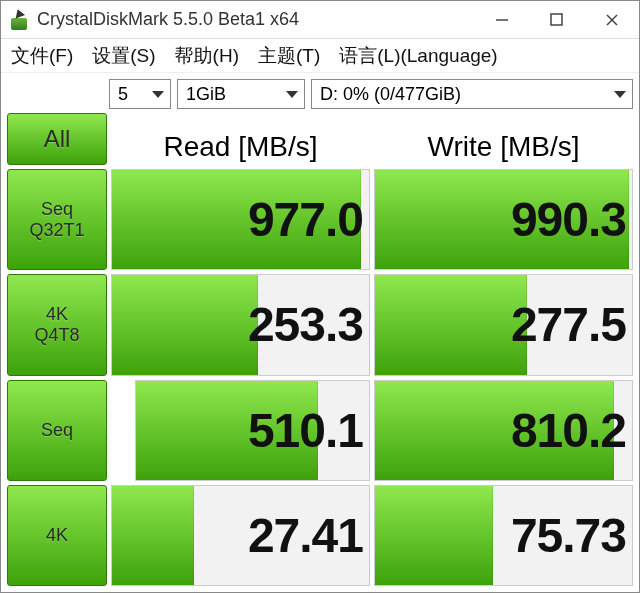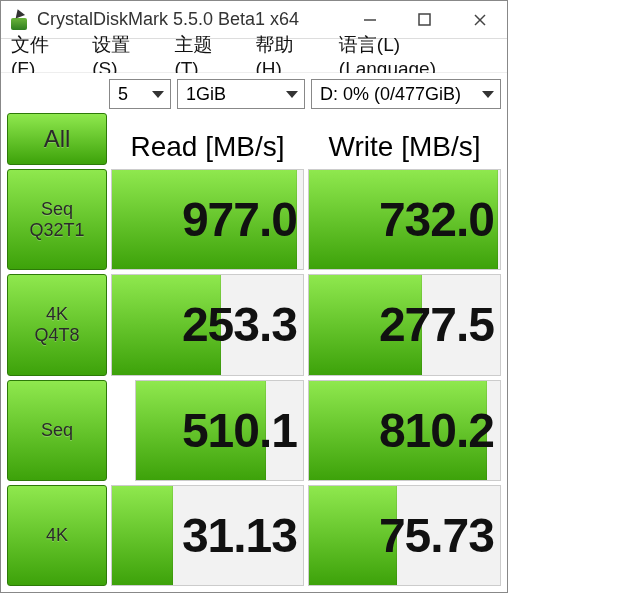--- a/index.html
+++ b/index.html
@@ -8,21 +8,21 @@
     padding: 0;
   }
   body {
     font-family: "Microsoft YaHei", "Meiryo", Arial, sans-serif;
     background: #fff;
     width: 640px;
     height: 593px;
     overflow: hidden;
   }
   .window {
-    width: 508px;
+    width: 640px;
     height: 593px;
     background: #fff;
     border: 1px solid #888;
     display: flex;
     flex-direction: column;
   }
   
   .titlebar {
     height: 38px;
     display: flex;
@@ -209,22 +209,22 @@
             <line x1="2" y1="2" x2="12" y2="12" stroke-width="1.5"></line>
             <line x1="12" y1="2" x2="2" y2="12" stroke-width="1.5"></line>
           </svg>
       </div>
     </div>
   </div>
 
   <div class="menubar">
     <div class="menu-item">文件(F)</div>
     <div class="menu-item">设置(S)</div>
+    <div class="menu-item">帮助(H)</div>
     <div class="menu-item">主题(T)</div>
-    <div class="menu-item">帮助(H)</div>
     <div class="menu-item">语言(L)(Language)</div>
   </div>
 
   <div class="content">
 
     <div class="controls-row">
       <div class="dd dd-runs">
         <span>5</span>
         <span class="arrow"></span>
       </div>
@@ -245,21 +245,21 @@
       <div class="hdr" style="grid-column:3;grid-row:1;">Write [MB/s]</div>
 
       <div class="test-btn" style="grid-column:1;grid-row:2;white-space:pre-line;">Seq
 Q32T1</div>
       <div class="cell" style="grid-column:2;grid-row:2;">
         <div class="bar" style="width:97%"></div>
         <div class="val">977.0</div>
       </div>
       <div class="cell" style="grid-column:3;grid-row:2;">
         <div class="bar" style="width:99%"></div>
-        <div class="val">732.0</div>
+        <div class="val">990.3</div>
       </div>
 
       <div class="test-btn" style="grid-column:1;grid-row:3;white-space:pre-line;">4K
 Q4T8</div>
       <div class="cell" style="grid-column:2;grid-row:3;">
         <div class="bar" style="width:57%"></div>
         <div class="val">253.3</div>
       </div>
       <div class="cell" style="grid-column:3;grid-row:3;">
         <div class="bar" style="width:59%"></div>
@@ -272,21 +272,21 @@
         <div class="val">510.1</div>
       </div>
       <div class="cell" style="grid-column:3;grid-row:4;">
         <div class="bar" style="width:93%"></div>
         <div class="val">810.2</div>
       </div>
 
       <div class="test-btn" style="grid-column:1;grid-row:5;">4K</div>
       <div class="cell" style="grid-column:2;grid-row:5;">
         <div class="bar" style="width:32%"></div>
-        <div class="val">31.13</div>
+        <div class="val">27.41</div>
       </div>
       <div class="cell" style="grid-column:3;grid-row:5;">
         <div class="bar" style="width:46%"></div>
         <div class="val">75.73</div>
       </div>
 
     </div>
   </div>
 </div>
 

